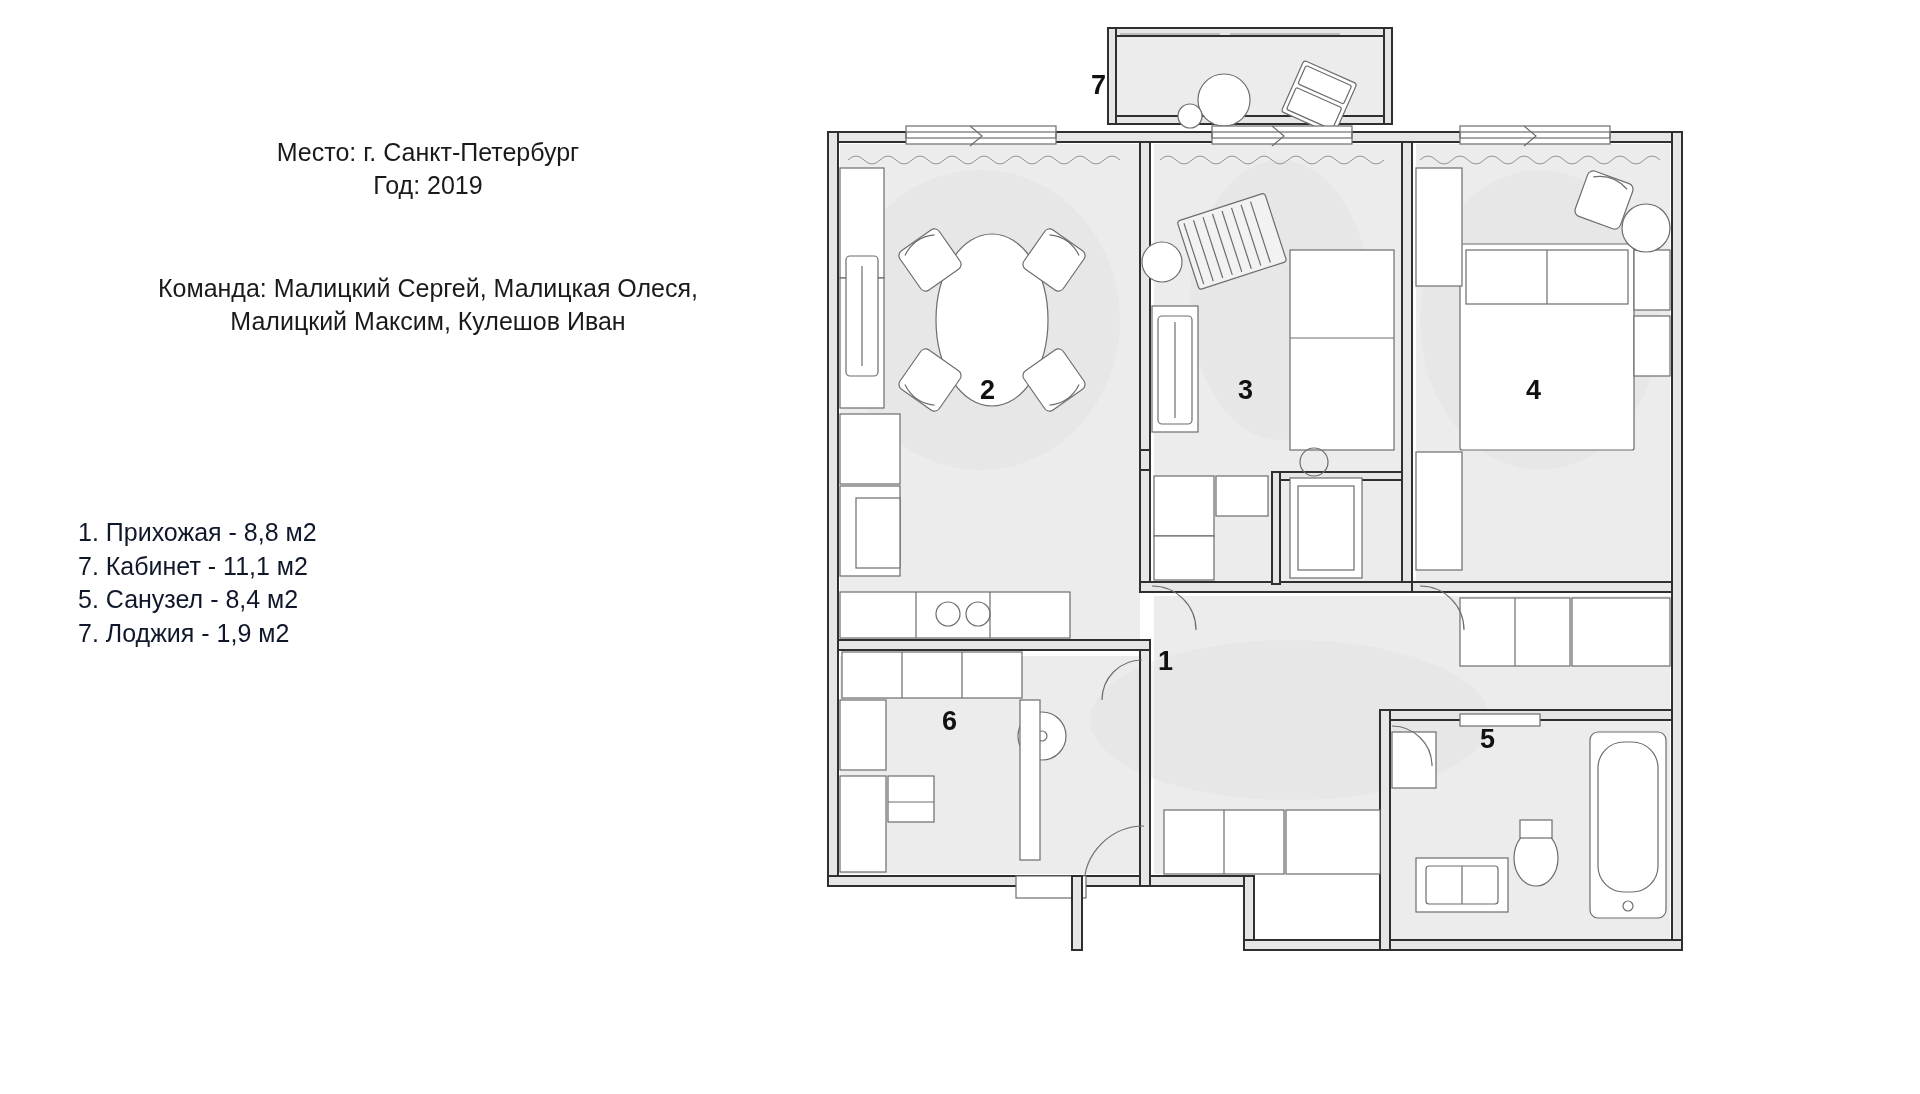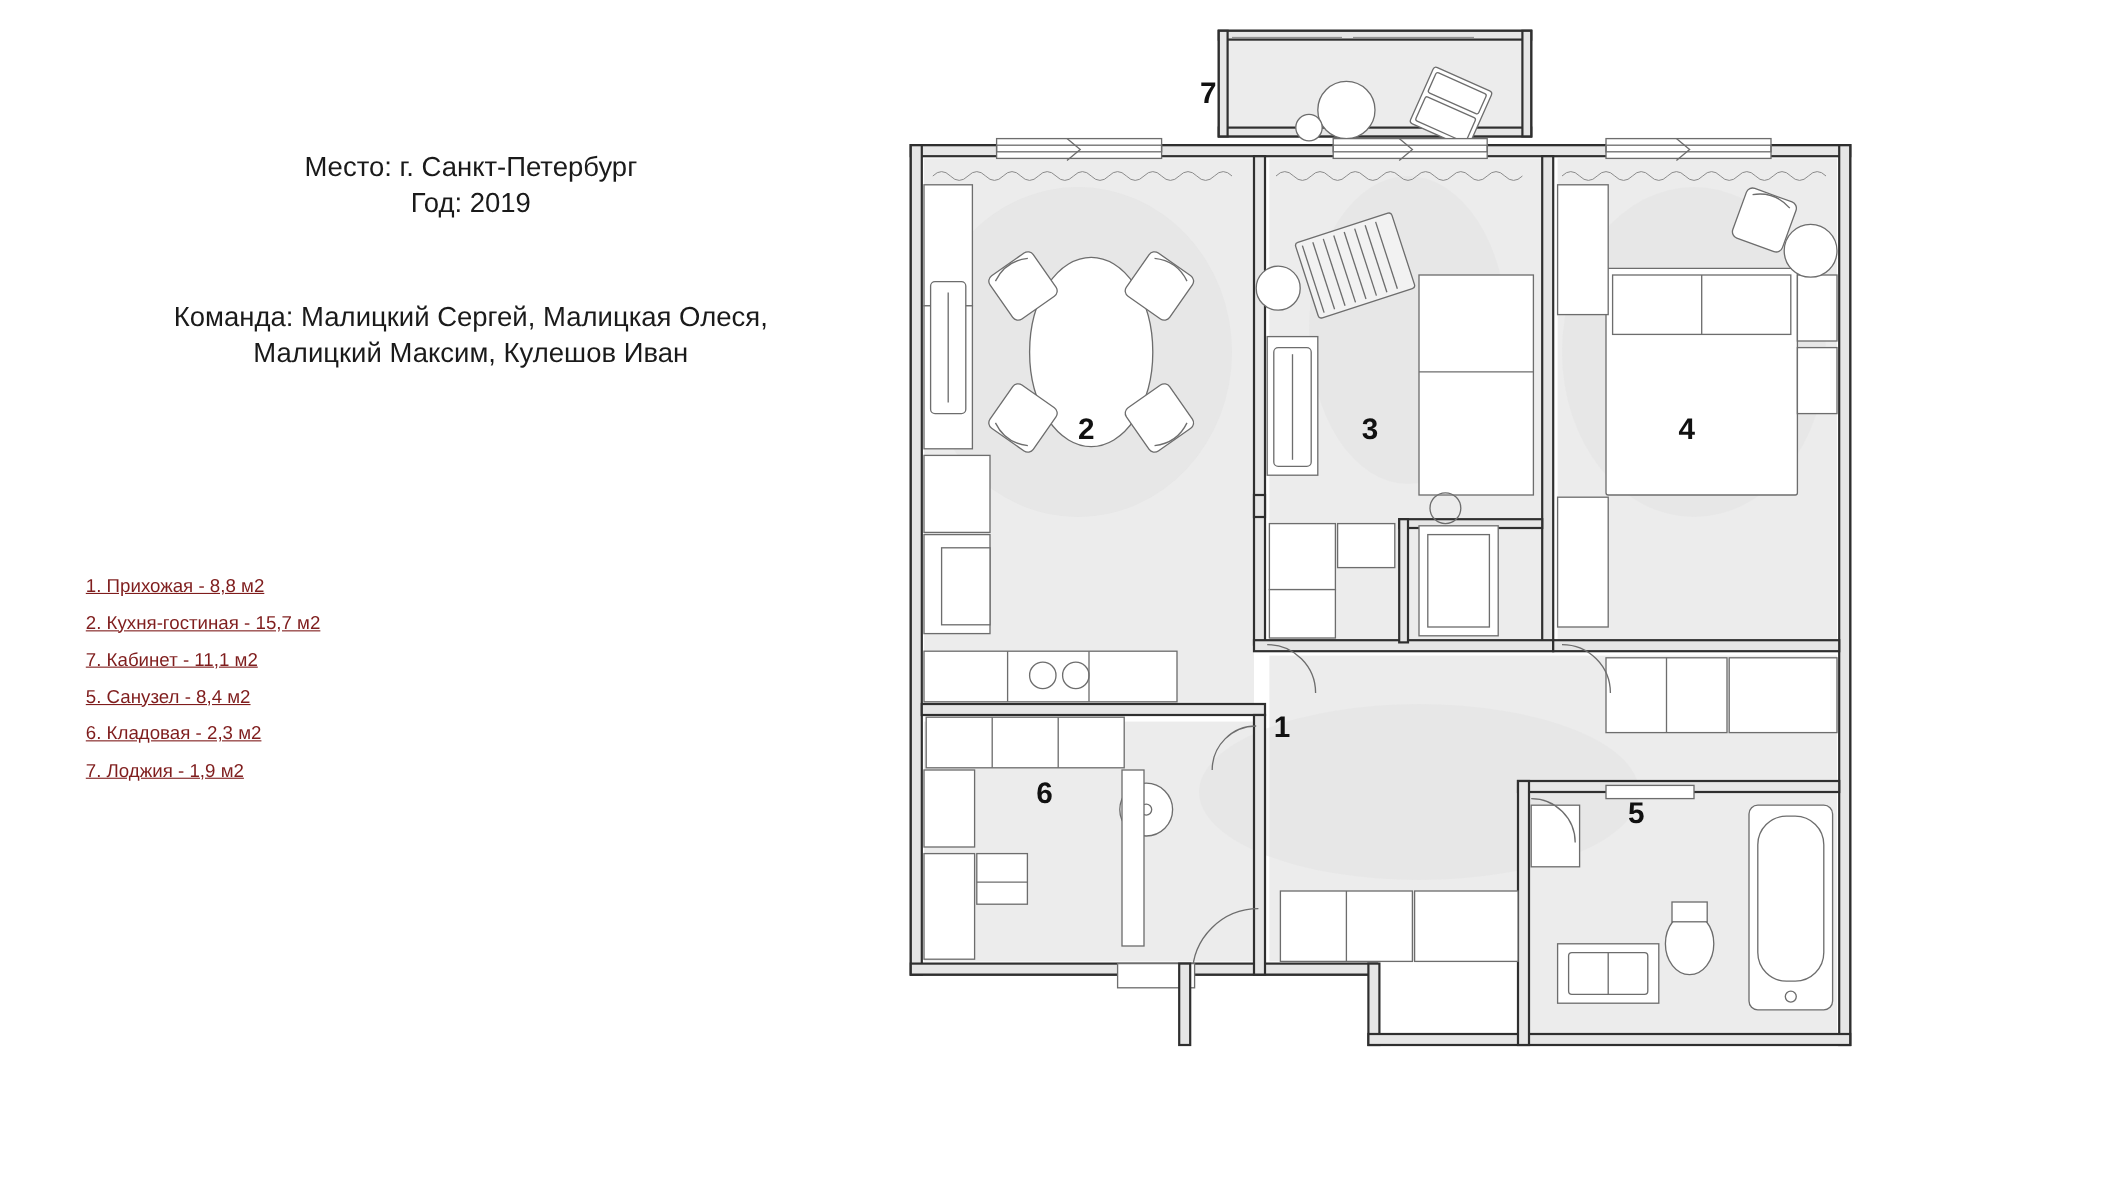--- a/index.html
+++ b/index.html
@@ -32,25 +32,24 @@
   .team-block {
     margin-top: 70px;
   }
   .legend-block {
     position: absolute;
     left: 78px;
     top: 516px;
     width: 700px;
   }
   .legend-item {
-    font-size: 17px;
+    font-size: 25px;
     line-height: 33.5px;
-    color: #7f1d1d;
+    color: #0f172a;
     white-space: pre;
-    text-decoration: underline;
   }
 
   
   .plan {
     position: absolute;
     left: 820px;
     top: 20px;
     width: 1080px;
     height: 1060px;
   }
@@ -73,24 +72,22 @@
     <div class="info-line">Год: 2019</div>
   </div>
   <div class="team-block">
     <div class="info-line">Команда: Малицкий Сергей, Малицкая Олеся,</div>
     <div class="info-line">Малицкий Максим, Кулешов Иван</div>
   </div>
 </div>
 
 <div class="legend-block">
   <div class="legend-item">1. Прихожая - 8,8 м2</div>
-  <div class="legend-item">2. Кухня-гостиная - 15,7 м2</div>
   <div class="legend-item">7. Кабинет - 11,1 м2</div>
   <div class="legend-item">5. Санузел - 8,4 м2</div>
-  <div class="legend-item">6. Кладовая - 2,3 м2</div>
   <div class="legend-item">7. Лоджия - 1,9 м2</div>
 </div>
 
 <div class="plan">
 <svg width="1080" height="1060" viewBox="0 0 1080 1060" xmlns="http://www.w3.org/2000/svg">
   <defs>
     <style>
       .w   { fill:#e6e6e6; stroke:#2f2f2f; stroke-width:2; }
       .wt  { fill:none; stroke:#2f2f2f; stroke-width:2; }
       .rm  { fill:#ececec; stroke:none; }

